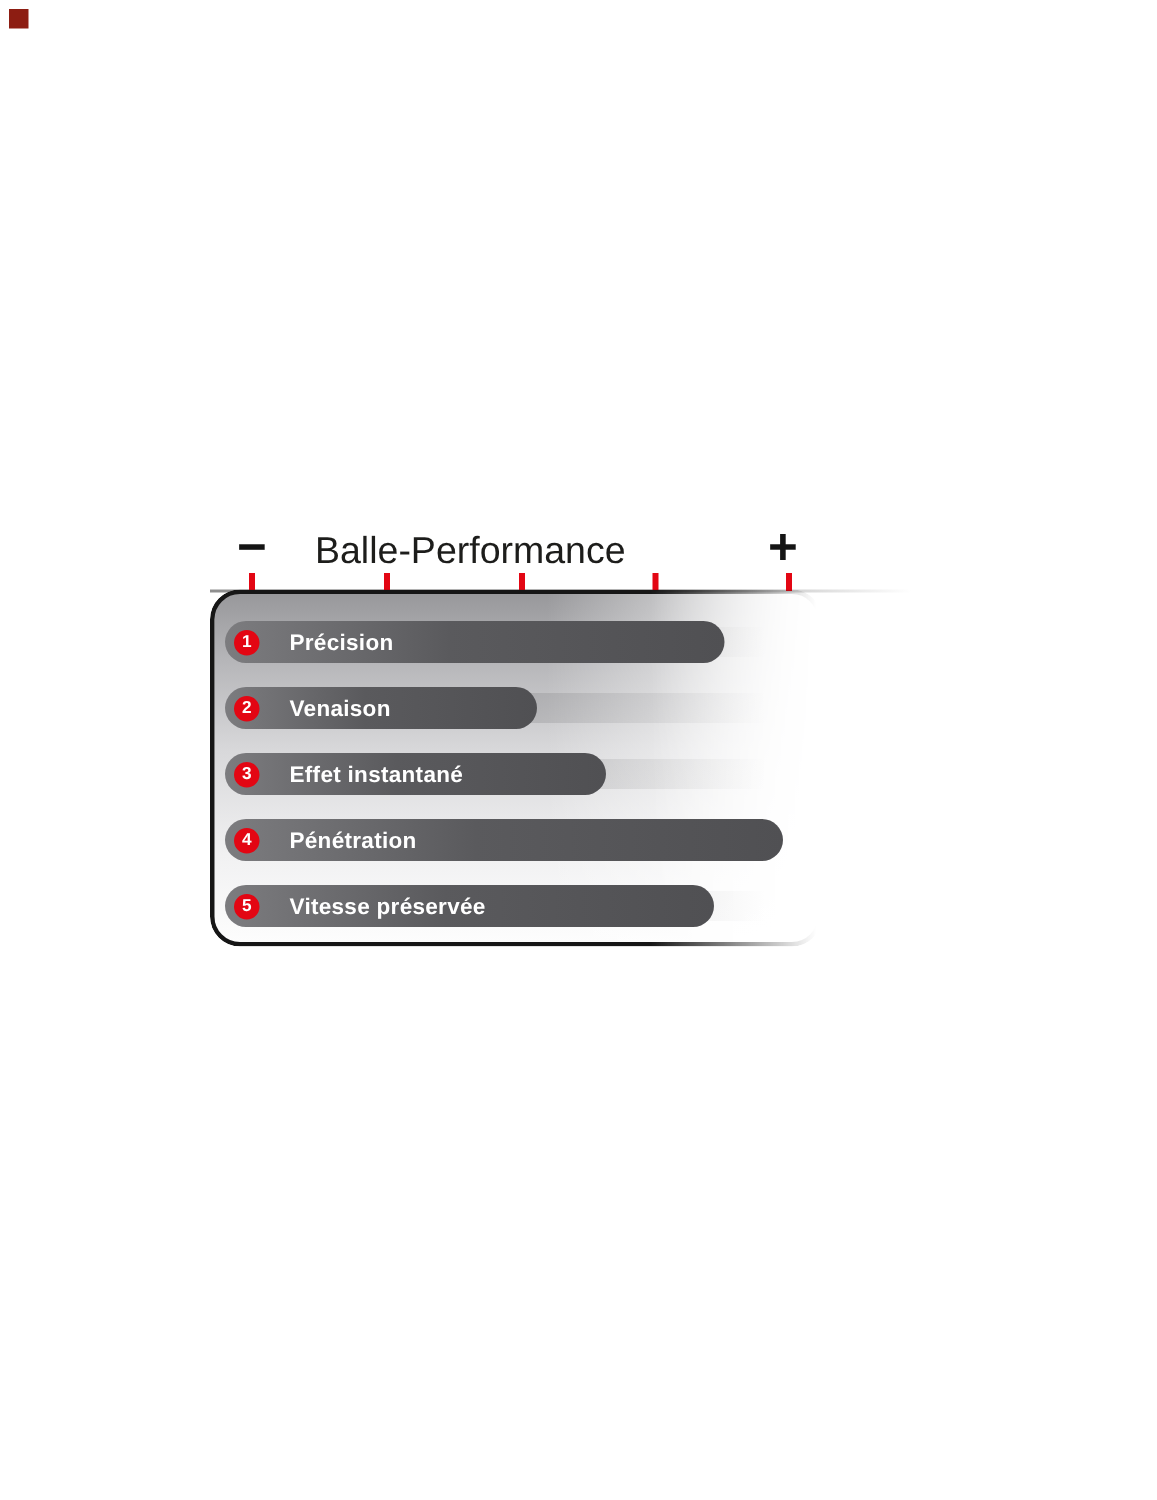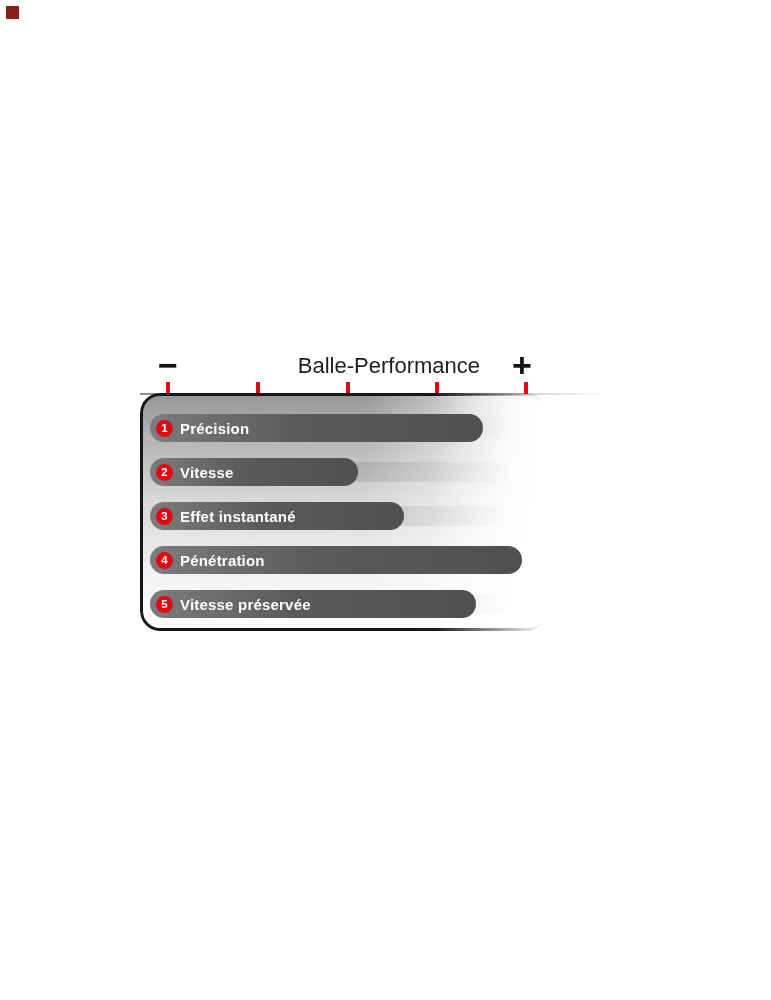--- a/index.html
+++ b/index.html
@@ -22,22 +22,22 @@
   
   .chart-header { position:relative; height:46px; }
   .scale-minus, .scale-plus {
     position:absolute; top:-2px;
     font-size:34px; font-weight:bold; color:#141414; line-height:44px;
   }
   .scale-minus { left:18px; }
   .scale-plus  { left:372px; }
   .chart-title {
     position:absolute; left:70px; top:8px; width:270px;
-    text-align:right;
-    font-size:22px; font-weight:500; color:#1d1d1b;
+    text-align:left;
+    font-size:25px; font-weight:500; color:#1d1d1b;
   }
 
   
   .axis-line {
     position:absolute; top:48px; left:0;
     width:482px; height:2px;
     background:linear-gradient(to right, #8f8f8f 55%, rgba(143,143,143,0) 97%);
   }
   .axis-tick {
     position:absolute; top:37px;
@@ -76,21 +76,21 @@
   .badge {
     flex:0 0 auto;
     width:17px; height:17px; border-radius:50%;
     background:#e30613; color:#ffffff;
     font-size:11.5px; font-weight:bold;
     display:flex; align-items:center; justify-content:center;
     margin-left:6px;
   }
   .bar-label {
     color:#ffffff; font-weight:bold; font-size:15px;
-    margin-left:7px; letter-spacing:0.2px; white-space:nowrap;
+    margin-left:20px; letter-spacing:0.2px; white-space:nowrap;
   }
 </style>
 </head>
 <body>
 
 <div class="corner-mark"></div>
 
 <div class="chart">
 
   <div class="chart-header">
@@ -115,21 +115,21 @@
         <div class="bar" style="width: 333.04px;">
           <span class="badge">1</span>
           <span class="bar-label">Précision</span>
         </div>
       </div>
 
       <div class="bar-row">
         <div class="bar-trail"></div>
         <div class="bar" style="width: 207.74px;">
           <span class="badge">2</span>
-          <span class="bar-label">Vitesse</span>
+          <span class="bar-label">Venaison</span>
         </div>
       </div>
 
       <div class="bar-row">
         <div class="bar-trail"></div>
         <div class="bar" style="width: 254.28px;">
           <span class="badge">3</span>
           <span class="bar-label">Effet instantané</span>
         </div>
       </div>

